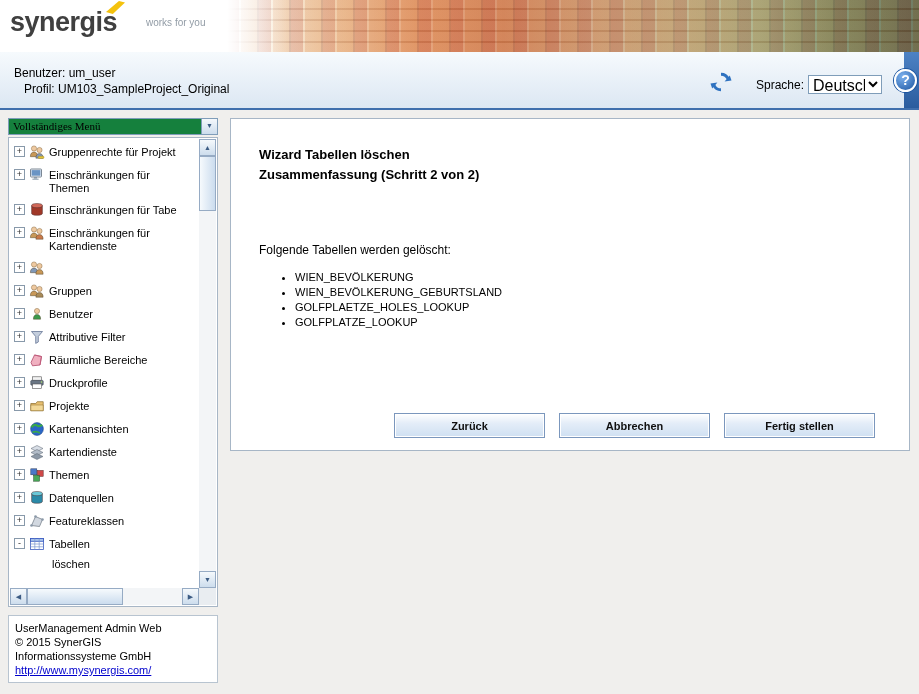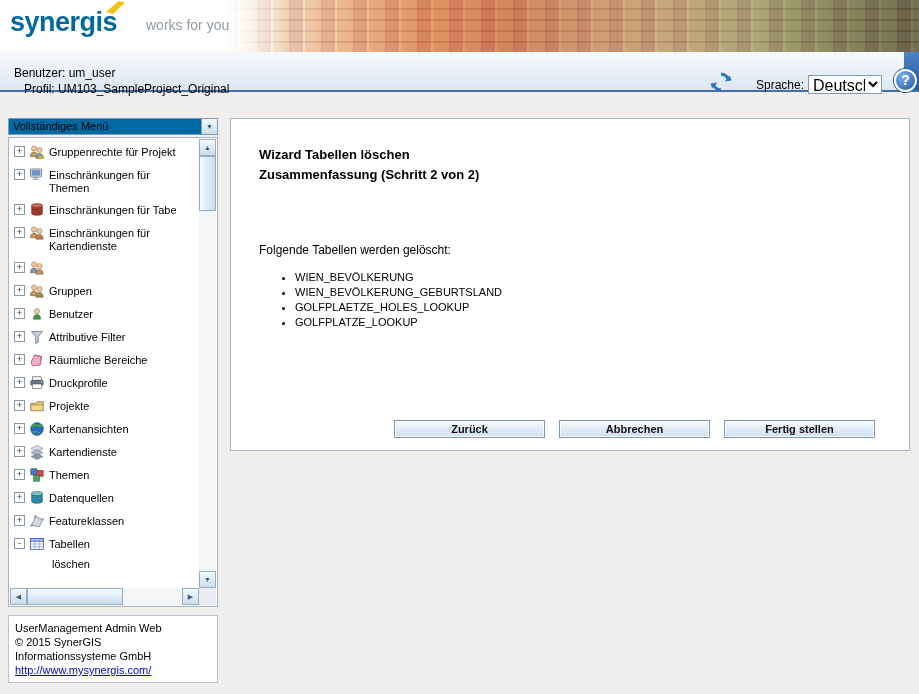--- a/index.html
+++ b/index.html
@@ -14,31 +14,31 @@
   
   .banner { position: relative; height: 52px; background: #fff; overflow: hidden; }
   .map-strip {
     position: absolute; top: 0; right: 0; height: 52px; width: 692px;
     background:
       linear-gradient(90deg, #ffffff 0%, rgba(255,255,255,0) 9%),
       repeating-linear-gradient(90deg, rgba(170,40,30,0.18) 0 12px, rgba(255,255,255,0.10) 12px 14px, rgba(210,120,60,0.16) 14px 30px, rgba(120,40,30,0.20) 30px 32px),
       repeating-linear-gradient(0deg, rgba(255,255,255,0.10) 0 9px, rgba(90,40,30,0.12) 9px 11px),
       linear-gradient(90deg, #ffffff 0%, #f9ecd9 6%, #efc69c 15%, #e0905e 28%, #cf7c50 40%, #c99b72 54%, #bca87a 65%, #9ba575 77%, #6f8055 88%, #4d5d40 100%);
   }
-  .logo { position: absolute; left: 10px; top: 7px; font-size: 27px; font-weight: bold; letter-spacing: -0.5px; color: #0369a1; }
+  .logo { position: absolute; left: 10px; top: 7px; font-size: 27px; font-weight: bold; letter-spacing: -0.5px; color: #404040; }
   .logo-swoosh {
     position: absolute; left: 106px; top: 1px; width: 19px; height: 13px;
     background: #f4c20d;
     clip-path: polygon(0 85%, 68% 0, 100% 12%, 36% 100%);
   }
-  .tagline { position: absolute; left: 146px; top: 17px; font-size: 14px; color: #929ca6; }
+  .tagline { position: absolute; left: 146px; top: 17px; font-size: 10px; color: #929ca6; }
 
   
   .header {
-    position: relative; height: 40px;
+    position: relative; height: 58px;
     background: linear-gradient(#f6fafd, #dce7f3);
     border-bottom: 2px solid #3f6fad;
   }
   .user-block { position: absolute; left: 14px; top: 13px; font-size: 12px; line-height: 16px; }
   .user-block .l2 { padding-left: 4px; margin-left: 6px; }
   .refresh-wrap { position: absolute; left: 710px; top: 19px; width: 22px; height: 22px; cursor: pointer; }
   .lang-label { position: absolute; left: 756px; top: 26px; font-size: 12px; }
   .lang-select {
     position: absolute; left: 808px; top: 23px; width: 74px; height: 19px;
     font-family: "Liberation Sans", sans-serif; font-size: 16px;
@@ -54,23 +54,23 @@
     background: radial-gradient(circle at 35% 30%, #7db2ee, #1c55a0);
     border: 2px solid #fff;
     box-shadow: 0 0 0 1px #1c55a0;
     color: #fff; font-weight: bold; font-size: 14px;
     text-align: center; line-height: 19px; cursor: pointer;
   }
 
   
   .sidebar { position: absolute; left: 8px; top: 118px; width: 210px; }
   .menu-dd {
-    position: relative; height: 17px; background: #0369a1;
+    position: relative; height: 17px; background: #15803d;
     border: 1px solid #7f9db9; font-size: 11px; line-height: 15px;
-    padding-left: 4px; cursor: pointer;
+    padding-left: 4px; cursor: pointer; font-family: Liberation Serif, serif;
   }
   .menu-dd .dd-btn {
     position: absolute; right: 0; top: 0; width: 16px; height: 100%;
     background: linear-gradient(#f4f8fc, #cddded);
     border-left: 1px solid #7f9db9;
     font-size: 7px; color: #3c5c84; text-align: center; line-height: 15px;
   }
   .tree-panel {
     position: relative; margin-top: 2px; height: 470px;
     background: #fff; border: 1px solid #a7b6c6; overflow: hidden;
@@ -129,21 +129,21 @@
     padding: 26px 34px 12px 28px;
     display: flex; flex-direction: column;
   }
   .wiz-title { font-size: 13px; font-weight: bold; line-height: 20px; }
   .wiz-subtitle { font-size: 13px; font-weight: bold; line-height: 20px; }
   .wiz-intro { margin-top: 58px; font-size: 12px; }
   ul.table-list { margin: 13px 0 0 36px; padding: 0; list-style: disc; }
   ul.table-list li { font-size: 11px; line-height: 15px; }
   .btn-row { margin-top: auto; display: flex; justify-content: flex-end; gap: 14px; }
   .btn {
-    width: 151px; height: 18px;
+    width: 151px; height: 25px;
     background: linear-gradient(#ffffff, #e4edf8 40%, #cfe0f2);
     border: 1px solid #7b97bd;
     box-shadow: inset 0 0 0 1px #fff;
     font-family: "Liberation Sans", sans-serif;
     font-size: 11px; font-weight: bold; color: #101010;
     cursor: pointer;
   }
 </style>
 </head>
 <body>

